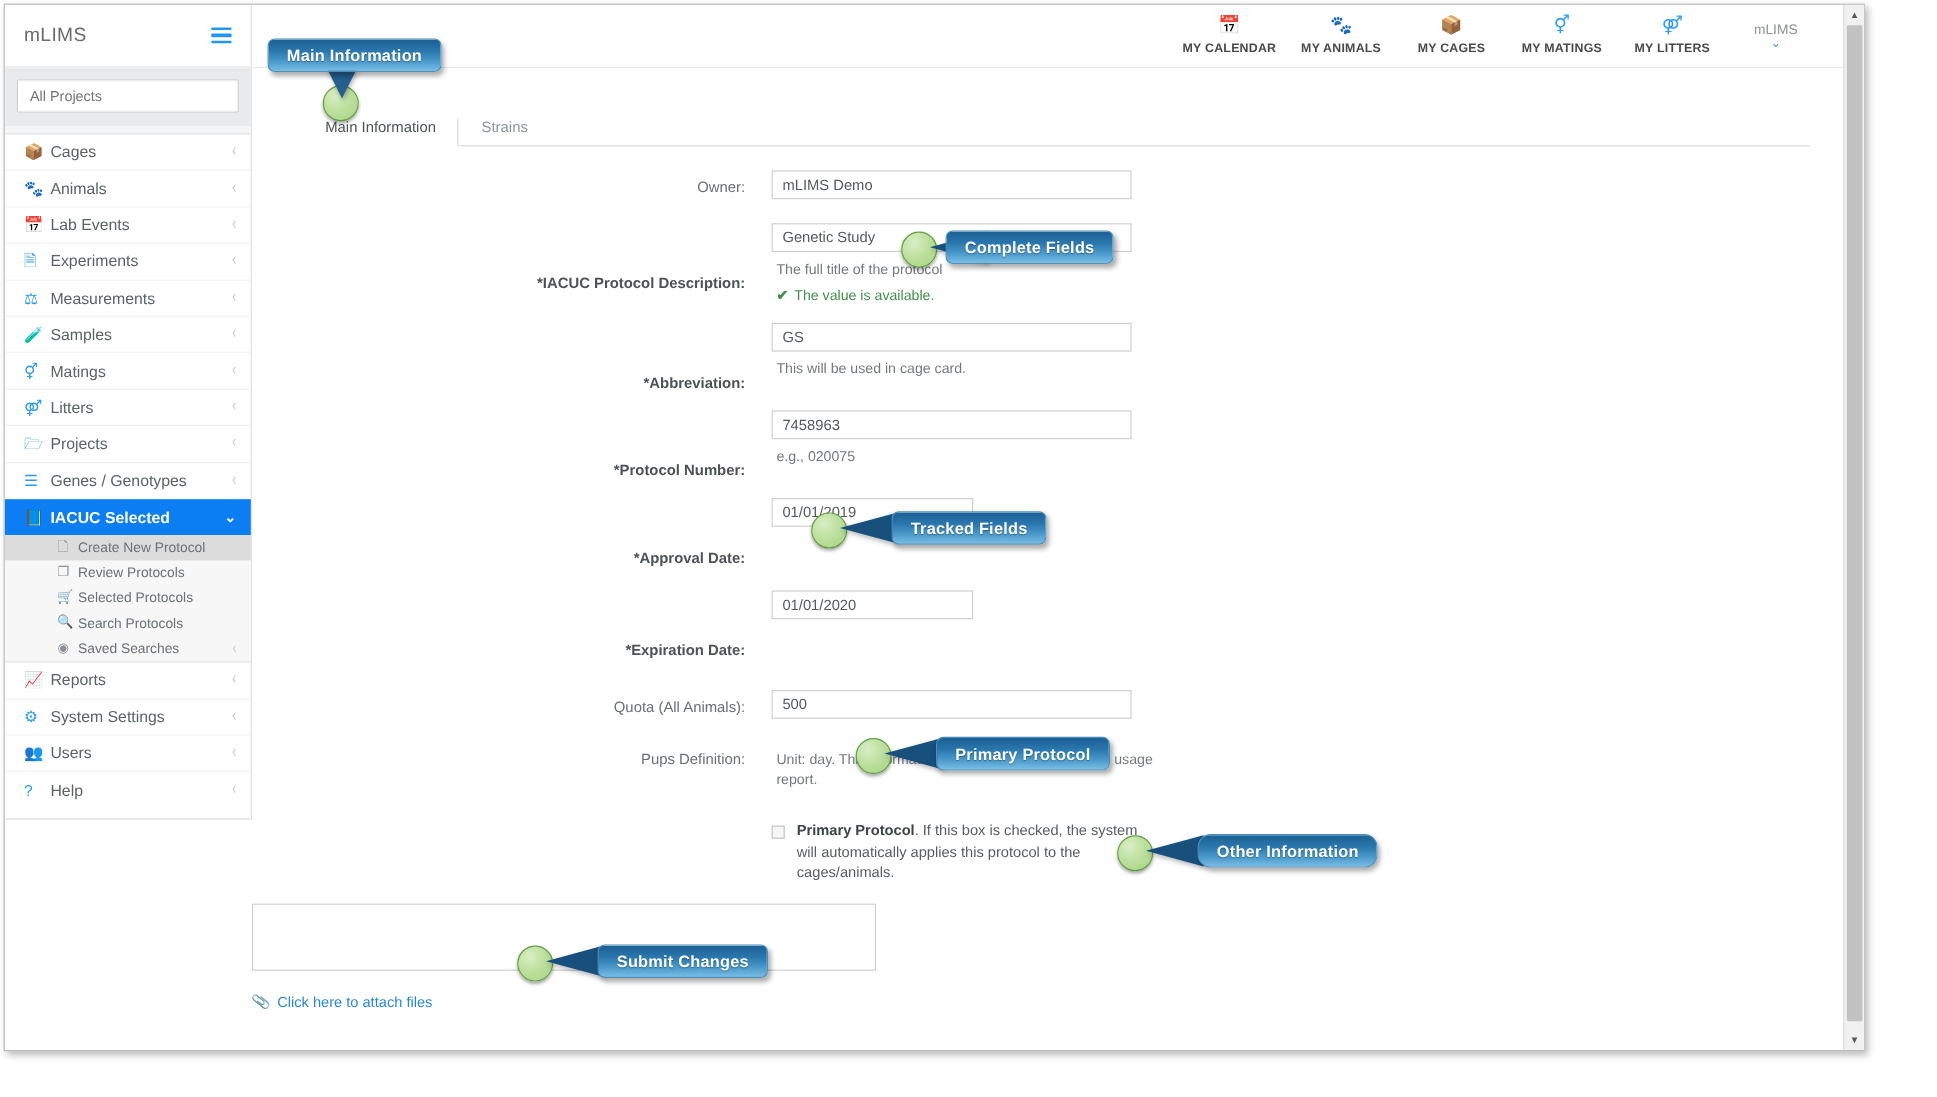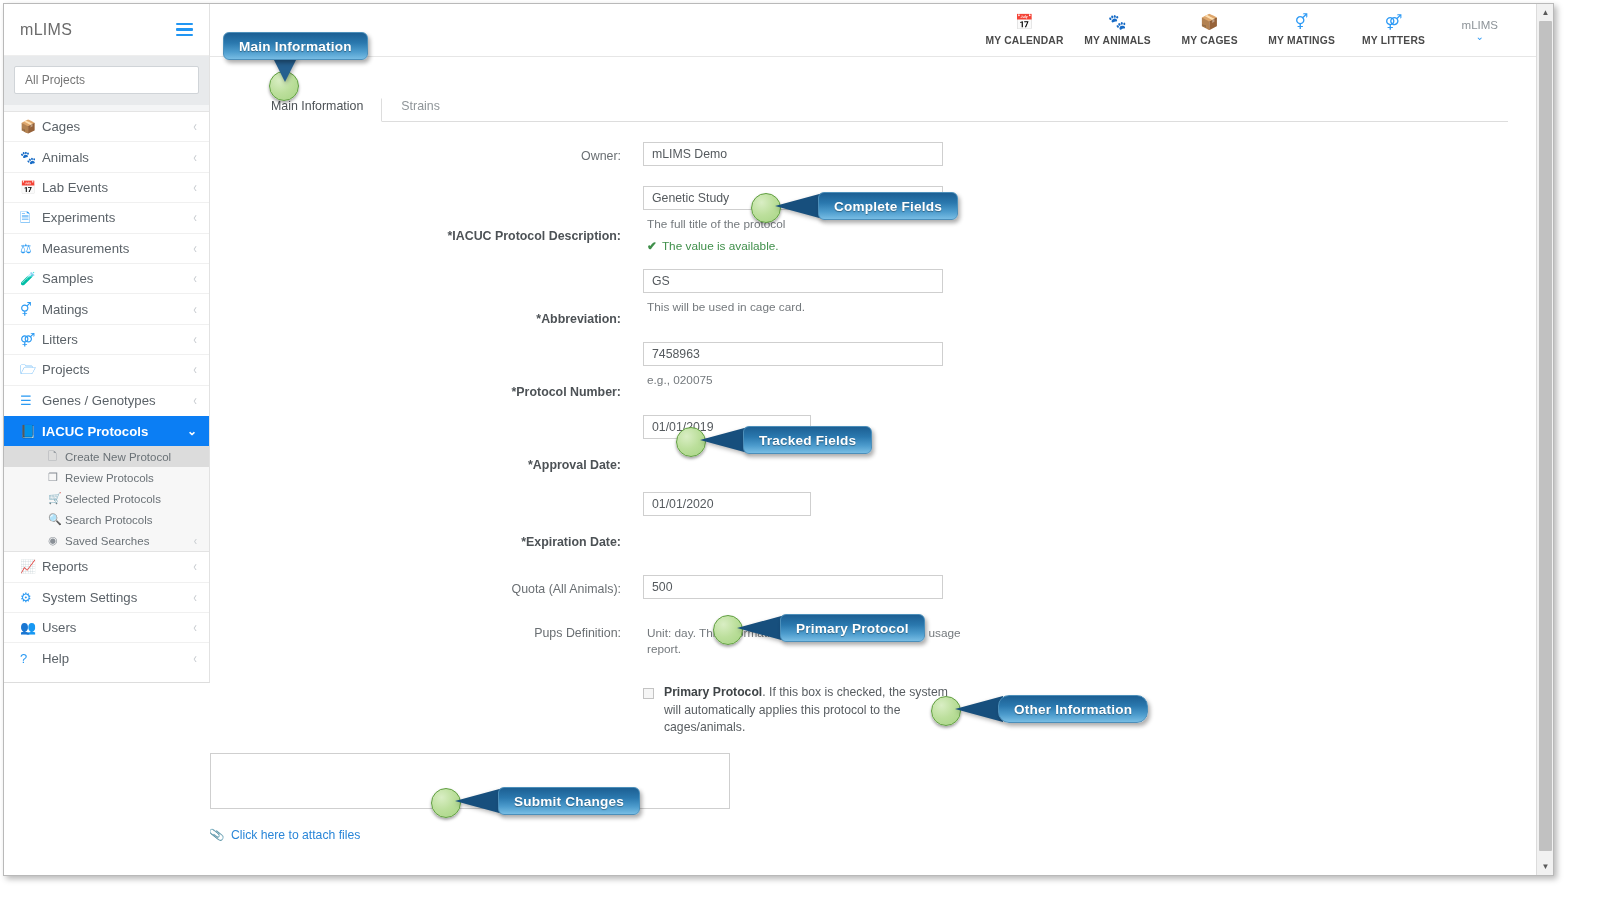--- a/index.html
+++ b/index.html
@@ -357,21 +357,21 @@
           </li>
           <li class="nav-item">
             <span class="nav-ico">☰</span>
             <span class="nav-label">Genes / Genotypes</span>
             <span class="nav-chev">‹</span>
           </li>
         </ul>
 
       <div class="nav-item active">
         <span class="nav-ico">📘</span>
-        <span class="nav-label">IACUC Protocols</span>
+        <span class="nav-label">IACUC Selected</span>
         <span class="nav-chev">⌄</span>
       </div>
 
       <ul class="subnav subnav-end" id="nav-sub">
           <li class="sub-item sel">
             <span class="sub-ico">🗋</span>
             <span>Create New Protocol</span>
           </li>
           <li class="sub-item">
             <span class="sub-ico">❐</span>
@@ -568,21 +568,21 @@
 
   </div>
 
   <div class="callout" style="left:223px; top:32px;">
     <span>Main Information</span>
   </div>
   <div class="tail-down" style="left:272px; top:56px;"></div>
   <div class="dot" style="left:269px; top:71px;"></div>
 
   <div class="tail-left" style="left:775px; top:193px;"></div>
-  <div class="callout" style="left:818px; top:192px;">
+  <div class="callout" style="left:788px; top:192px;">
     <span>Complete Fields</span>
   </div>
   <div class="dot" style="left:751px; top:193px;"></div>
 
   <div class="tail-left" style="left:700px; top:427px;"></div>
   <div class="callout" style="left:743px; top:426px;">
     <span>Tracked Fields</span>
   </div>
   <div class="dot" style="left:676px; top:427px;"></div>
 

